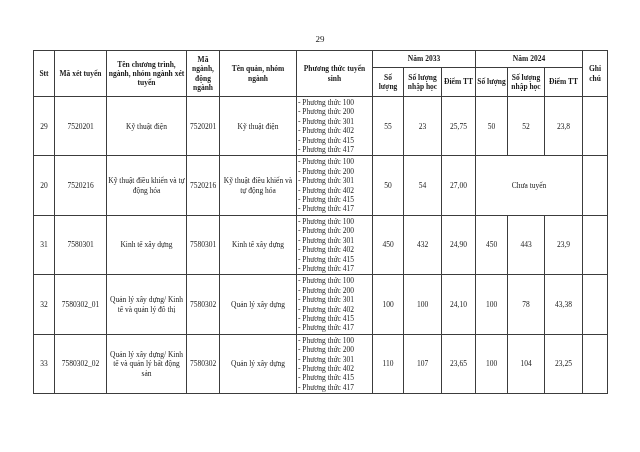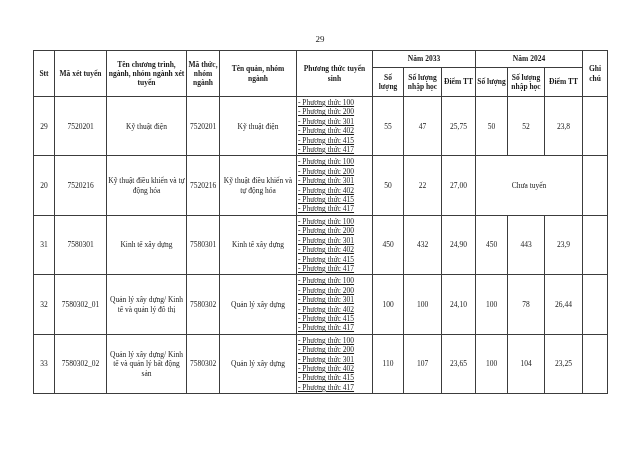--- a/index.html
+++ b/index.html
@@ -30,21 +30,21 @@
   table.adm th {
     font-weight: bold; text-align: center;
     font-size: 7.5px; line-height: 9.2px;
   }
   thead tr.h1 { height: 17px; }
   thead tr.h2 { height: 29px; }
   tbody tr { height: 59px; }
   td.c { text-align: center; }
   td.l { text-align: center; padding-left: 2px; padding-right: 2px; }
   td.pt { text-align: left; padding: 1px 0 1px 1px; vertical-align: middle; }
-  td.pt div { white-space: nowrap; line-height: 9.4px; text-decoration: underline; }
+  td.pt div { white-space: nowrap; line-height: 9.4px; }
 </style>
 </head>
 <body>
 
 <div class="page">
   <div class="page-number">29</div>
 
   <table class="adm">
     <colgroup>
       <col style="width:21px">
@@ -59,21 +59,21 @@
       <col style="width:32px">
         <col style="width:37px">
         <col style="width:38px">
       <col style="width:25px">
     </colgroup>
     <thead>
       <tr class="h1">
         <th rowspan="2">Stt</th>
         <th rowspan="2">Mã xét tuyển</th>
         <th rowspan="2">Tên chương trình, ngành, nhóm ngành xét tuyển</th>
-        <th rowspan="2">Mã thức, nhóm ngành</th>
+        <th rowspan="2">Mã ngành, động ngành</th>
         <th rowspan="2">Tên quản, nhóm ngành</th>
         <th rowspan="2">Phương thức tuyển sinh</th>
         <th colspan="3">Năm 2033</th>
         <th colspan="3">Năm 2024</th>
         <th rowspan="2">Ghi chú</th>
       </tr>
       <tr class="h2">
         <th>Số lượng</th>
         <th>Số lượng nhập học</th>
         <th>Điểm TT</th>
@@ -91,21 +91,21 @@
           <td class="l">Kỹ thuật điện</td>
           <td class="pt">
             <div>- Phương thức 100</div>
             <div>- Phương thức 200</div>
             <div>- Phương thức 301</div>
             <div>- Phương thức 402</div>
             <div>- Phương thức 415</div>
             <div>- Phương thức 417</div>
           </td>
           <td class="c">55</td>
-          <td class="c">47</td>
+          <td class="c">23</td>
           <td class="c">25,75</td>
           <td class="c">50</td>
           <td class="c">52</td>
           <td class="c">23,8</td>
           <td class="c"></td>
         </tr>
         <tr>
           <td class="c">20</td>
           <td class="c">7520216</td>
           <td class="l">Kỹ thuật điều khiển và tự động hóa</td>
@@ -113,21 +113,21 @@
           <td class="l">Kỹ thuật điều khiển và tự động hóa</td>
           <td class="pt">
             <div>- Phương thức 100</div>
             <div>- Phương thức 200</div>
             <div>- Phương thức 301</div>
             <div>- Phương thức 402</div>
             <div>- Phương thức 415</div>
             <div>- Phương thức 417</div>
           </td>
           <td class="c">50</td>
-          <td class="c">22</td>
+          <td class="c">54</td>
           <td class="c">27,00</td>
           <td class="c" colspan="3">Chưa tuyển</td>
           <td class="c"></td>
         </tr>
         <tr>
           <td class="c">31</td>
           <td class="c">7580301</td>
           <td class="l">Kinh tế xây dựng</td>
           <td class="c">7580301</td>
           <td class="l">Kinh tế xây dựng</td>
@@ -159,21 +159,21 @@
             <div>- Phương thức 301</div>
             <div>- Phương thức 402</div>
             <div>- Phương thức 415</div>
             <div>- Phương thức 417</div>
           </td>
           <td class="c">100</td>
           <td class="c">100</td>
           <td class="c">24,10</td>
           <td class="c">100</td>
           <td class="c">78</td>
-          <td class="c">26,44</td>
+          <td class="c">43,38</td>
           <td class="c"></td>
         </tr>
         <tr>
           <td class="c">33</td>
           <td class="c">7580302_02</td>
           <td class="l">Quản lý xây dựng/ Kinh tế và quản lý bất động sản</td>
           <td class="c">7580302</td>
           <td class="l">Quản lý xây dựng</td>
           <td class="pt">
             <div>- Phương thức 100</div>

